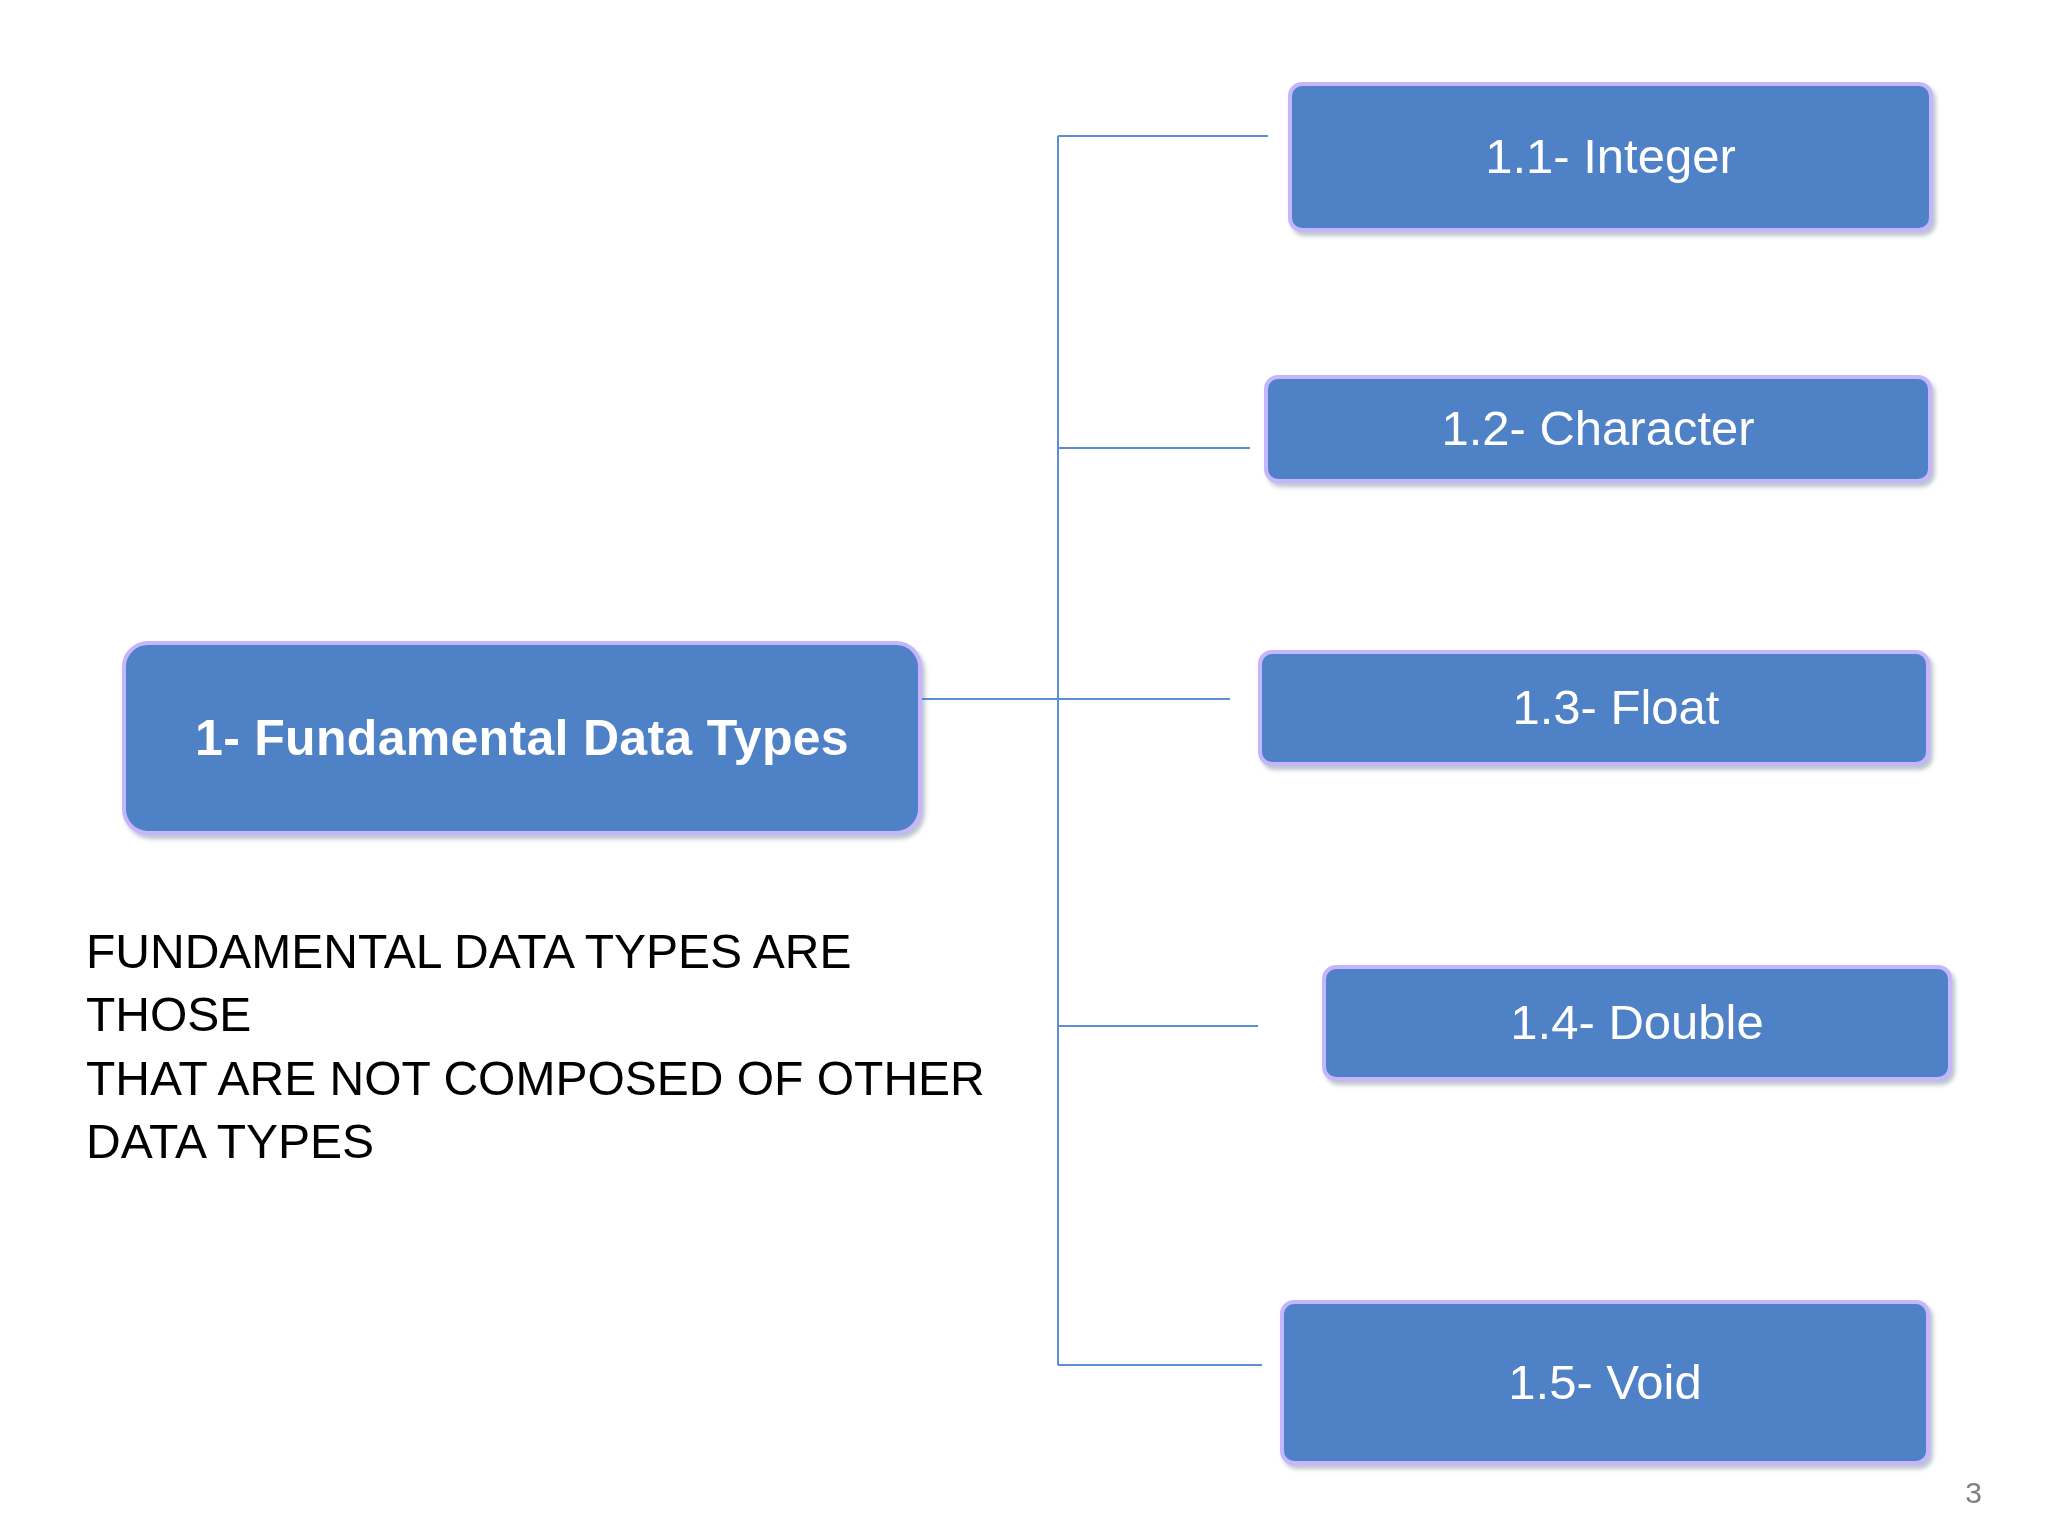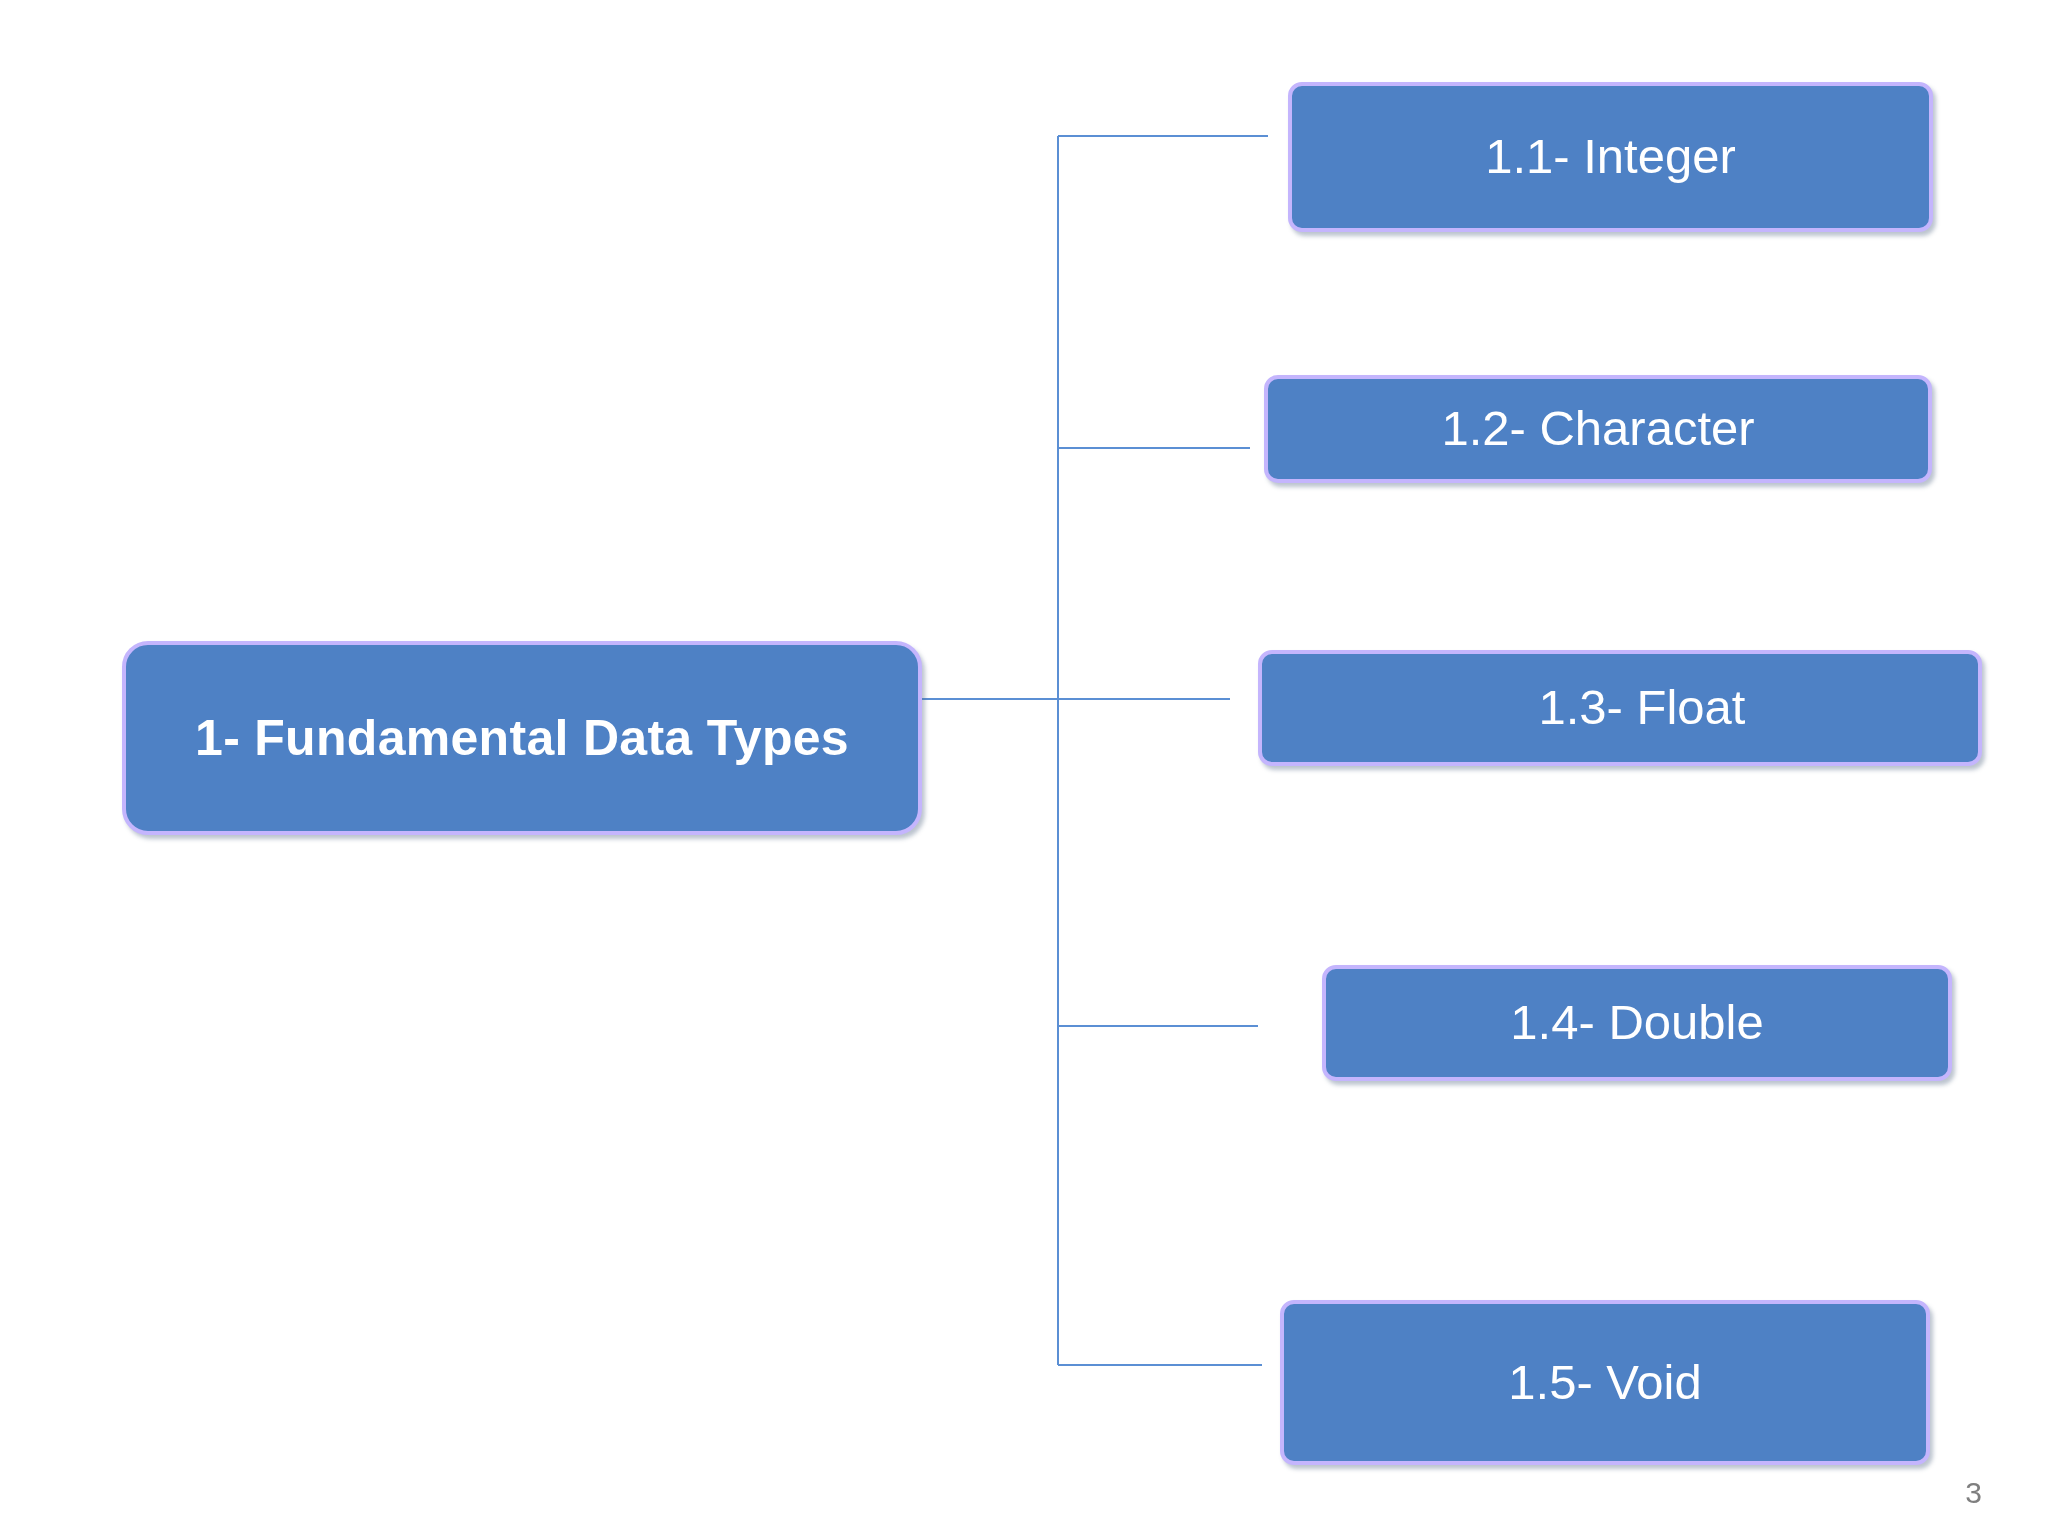--- a/index.html
+++ b/index.html
@@ -59,21 +59,21 @@
 
   .node-child {
     border-radius: 14px;
     font-size: 49px;
     font-weight: normal;
     font-stretch: condensed;
   }
 
   .node-integer   { left: 1288px; top:   82px; width: 645px; height: 150px; }
   .node-character { left: 1264px; top:  375px; width: 668px; height: 108px; }
-  .node-float     { left: 1258px; top:  650px; width: 724px; height: 116px; padding-left: 44px; }
+  .node-float     { left: 1258px; top:  650px; width: 672px; height: 116px; padding-left: 44px; }
   .node-double    { left: 1276px; top:  965px; width: 630px; height: 116px; margin-left: 46px; }
   .node-void      { left: 1280px; top: 1300px; width: 650px; height: 165px; }
 
   .node-label {
     display: block;
     padding: 0 10px;
   }
 
   
   .body-text {
@@ -137,16 +137,19 @@
   </div>
 
   <div class="node node-child node-double">
     <span class="node-label">1.4- Double</span>
   </div>
 
   <div class="node node-child node-void">
     <span class="node-label">1.5- Void</span>
   </div>
 
+  <div class="body-text">FUNDAMENTAL DATA TYPES ARE THOSE
+THAT ARE NOT COMPOSED OF OTHER
+DATA TYPES</div>
 
   <div class="page-number">3</div>
 
 </div>
 
 </body></html>

